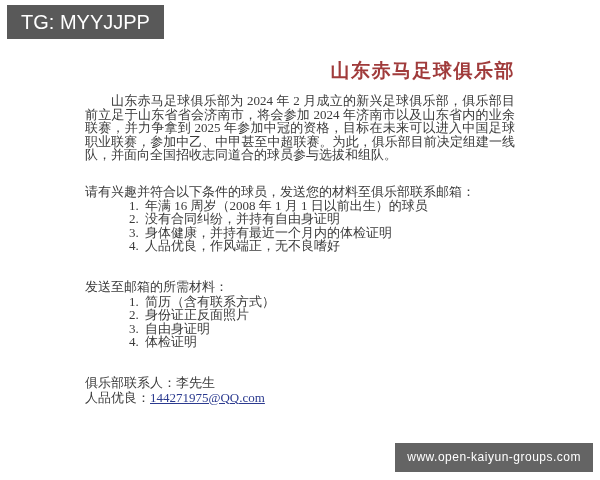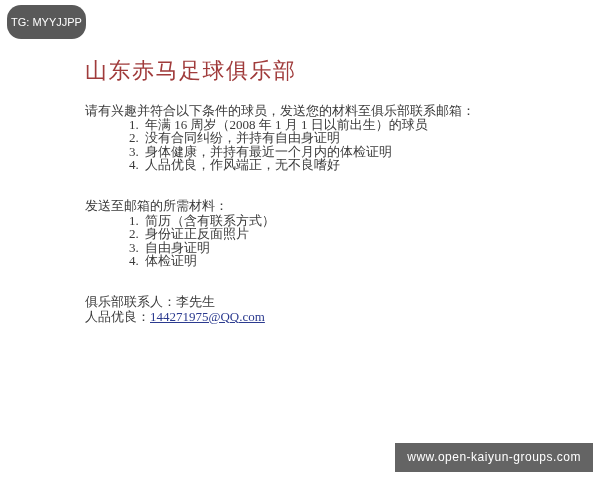--- a/index.html
+++ b/index.html
@@ -8,34 +8,33 @@
     background:#ffffff;
     font-family:"Liberation Serif","DejaVu Serif",serif;
     color:#3a3a3a;
     position:relative;
     overflow:hidden;
   }
   .badge {
     position:absolute; left:7px; top:5px;
     background:#595959; color:#ffffff;
     font-family:"Liberation Sans","DejaVu Sans",sans-serif;
-    font-size:11px; line-height:22px;
-    padding:6px 4px;
-    border-radius:14px;
+    font-size:20px; line-height:22px;
+    padding:6px 14px;
   }
   .doc {
     position:absolute; left:85px; top:60px; width:430px;
     font-size:13px; line-height:13.6px;
     text-align:justify;
   }
   .doc-title {
     margin:0 0 13px 0;
-    text-align:left;
+    text-align:right;
     color:#a03b3b;
-    font-size:22px; font-weight:400;
+    font-size:19px; font-weight:700;
     letter-spacing:1.5px;
     line-height:21px;
   }
   p { margin:0; }
   .intro { text-indent:2em; }
   .gap-lg { margin-top:23px; }
   .gap-md { margin-top:28px;font-family:Liberation Mono, monospace; }
   ol { margin:0; padding-left:57px; list-style:decimal; }
   li { padding-left:3px; }
   .email-link { color:#2b3a8f; text-decoration:underline; }
@@ -49,20 +48,21 @@
   }
 </style>
 </head>
 <body>
 
 <div class="badge">TG: MYYJJPP</div>
 
 <div class="doc">
   <h1 class="doc-title">山东赤马足球俱乐部</h1>
 
+  <p class="intro">山东赤马足球俱乐部为 2024 年 2 月成立的新兴足球俱乐部，俱乐部目前立足于山东省省会济南市，将会参加 2024 年济南市以及山东省内的业余联赛，并力争拿到 2025 年参加中冠的资格，目标在未来可以进入中国足球职业联赛，参加中乙、中甲甚至中超联赛。为此，俱乐部目前决定组建一线队，并面向全国招收志同道合的球员参与选拔和组队。</p>
 
   <p class="gap-lg">请有兴趣并符合以下条件的球员，发送您的材料至俱乐部联系邮箱：</p>
   <ol>
     <li>年满 16 周岁（2008 年 1 月 1 日以前出生）的球员</li>
     <li>没有合同纠纷，并持有自由身证明</li>
     <li>身体健康，并持有最近一个月内的体检证明</li>
     <li>人品优良，作风端正，无不良嗜好</li>
   </ol>
 
   <p class="gap-md">发送至邮箱的所需材料：</p>

